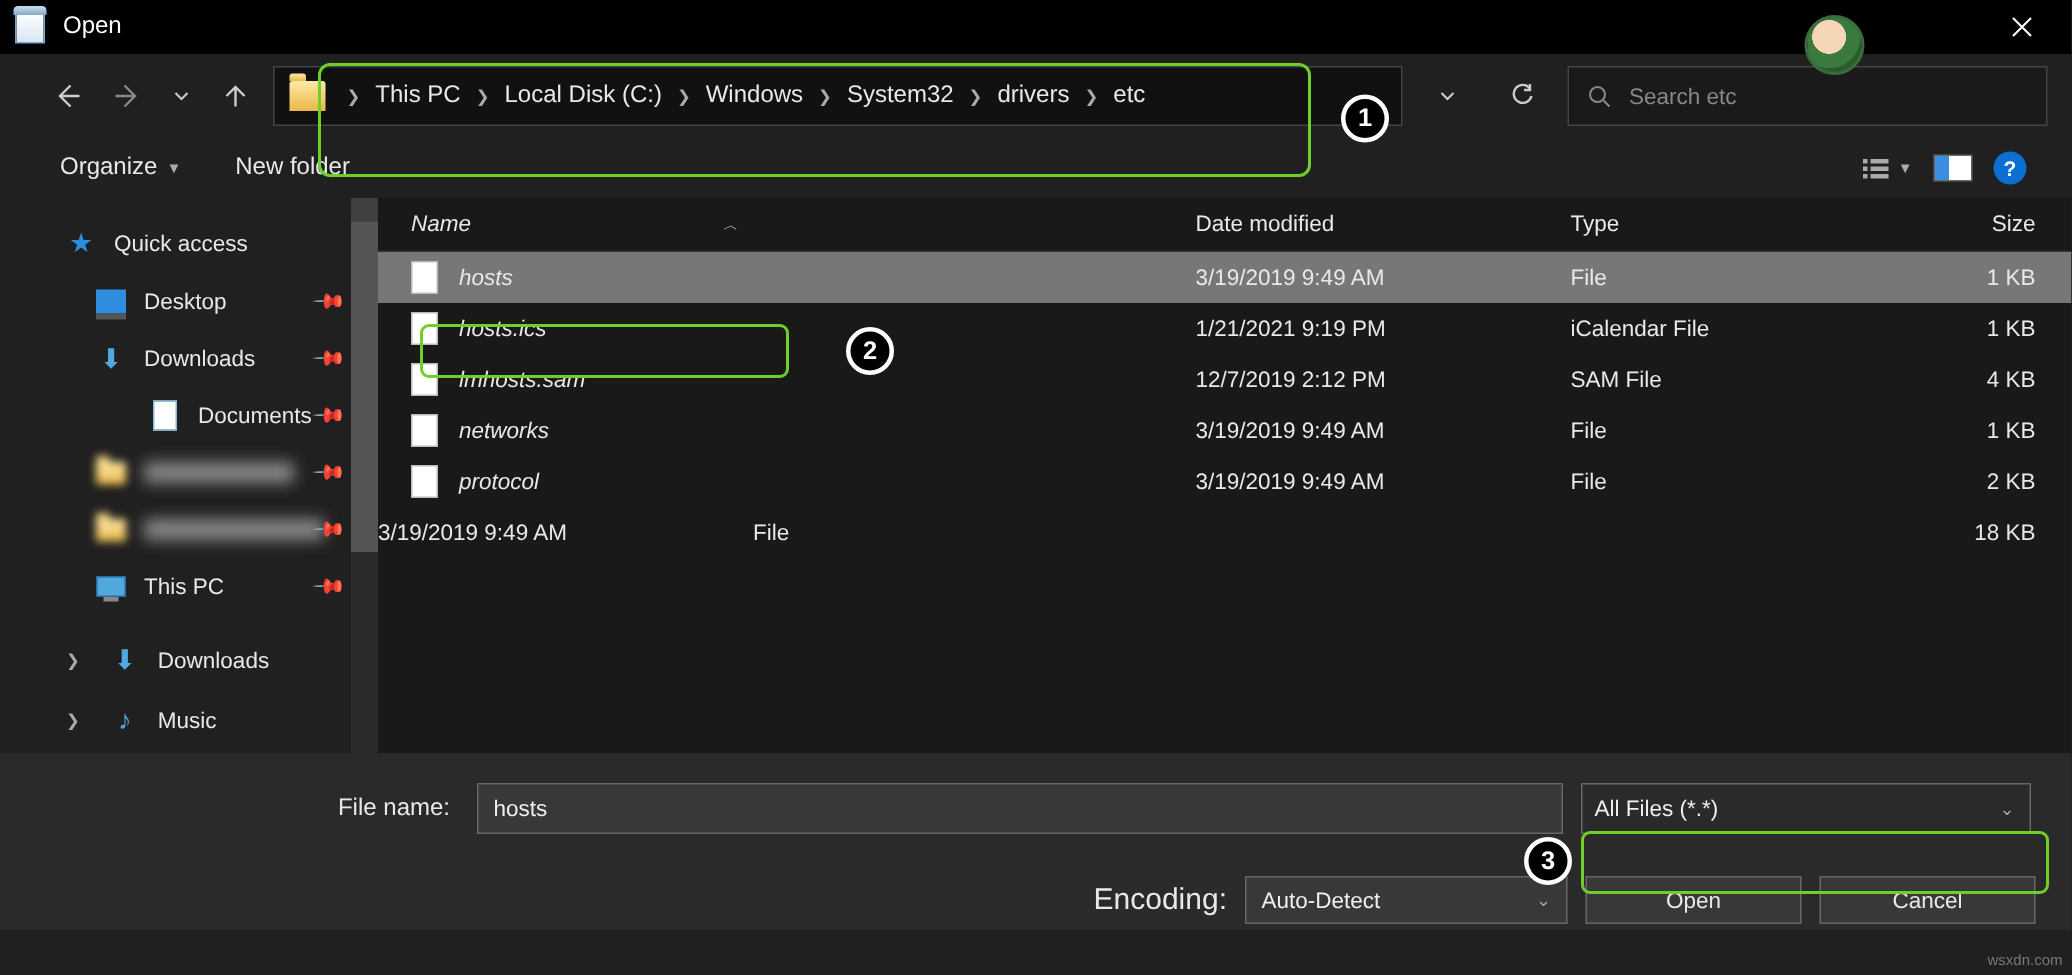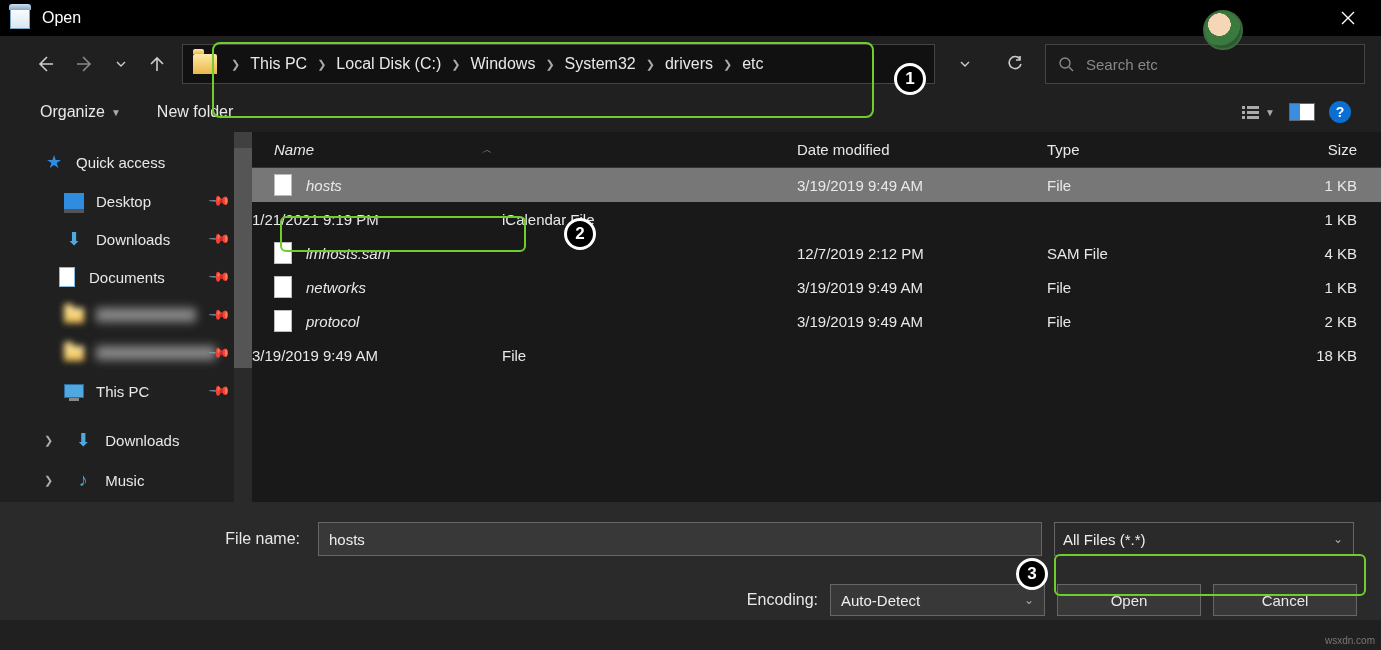--- a/index.html
+++ b/index.html
@@ -185,21 +185,21 @@
     flex:0 0 724px;height:34px;background:#383838;border:1px solid #666;
     padding:0 10px;color:#eee;font-size:15px;
   }
   .filter-sel{
     flex:0 0 300px;height:34px;background:#2a2a2a;border:1px solid #666;
     padding:0 8px;color:#eee;font-size:15px;display:flex;align-items:center;
     position:relative;
   }
   .filter-sel .chev-d{position:absolute;right:10px;font-size:12px;color:#aaa;}
   .line2{display:flex;align-items:center;gap:12px;justify-content:flex-end;}
-  .line2 .lbl{font-size:16px;}
+  .line2 .lbl{font-size:20px;}
   .enc-sel{
     width:215px;height:32px;background:#383838;border:1px solid #666;
     padding:0 10px;color:#eee;display:flex;align-items:center;position:relative;
   }
   .enc-sel .chev-d{position:absolute;right:10px;font-size:12px;color:#aaa;}
   .btn{
     width:144px;height:32px;background:#383838;border:1px solid #666;
     display:flex;align-items:center;justify-content:center;cursor:pointer;
   }
   
@@ -338,21 +338,21 @@
           <div class="disk"></div>
         </span>
       <span>Desktop</span>
       <span class="pin">📌</span>
     </div>
     <div class="row" style="padding-left:64px;">
       <span class="ico dl-icon">⬇</span>
       <span>Downloads</span>
       <span class="pin">📌</span>
     </div>
-    <div class="row" style="padding-left:57px;">
+    <div class="row" style="padding-left:100px;">
       <span class="ico">
           <div class="doc-icon"></div>
         </span>
       <span>Documents</span>
       <span class="pin">📌</span>
     </div>
     <div class="row" style="padding-left:64px;">
       <span class="ico">
           <div class="folder-mini blur"></div>
         </span>
@@ -400,20 +400,24 @@
         <div class="frow selected">
           <div class="col-name">
             <div class="file-icon"></div>
             <span>hosts</span>
           </div>
           <div class="col-date">3/19/2019 9:49 AM</div>
           <div class="col-type">File</div>
           <div class="col-size">1 KB</div>
         </div>
         <div class="frow">
+          <div class="col-name">
+            <div class="file-icon"></div>
+            <span>hosts.ics</span>
+          </div>
           <div class="col-date">1/21/2021 9:19 PM</div>
           <div class="col-type">iCalendar File</div>
           <div class="col-size">1 KB</div>
         </div>
         <div class="frow">
           <div class="col-name">
             <div class="file-icon"></div>
             <span>lmhosts.sam</span>
           </div>
           <div class="col-date">12/7/2019 2:12 PM</div>

